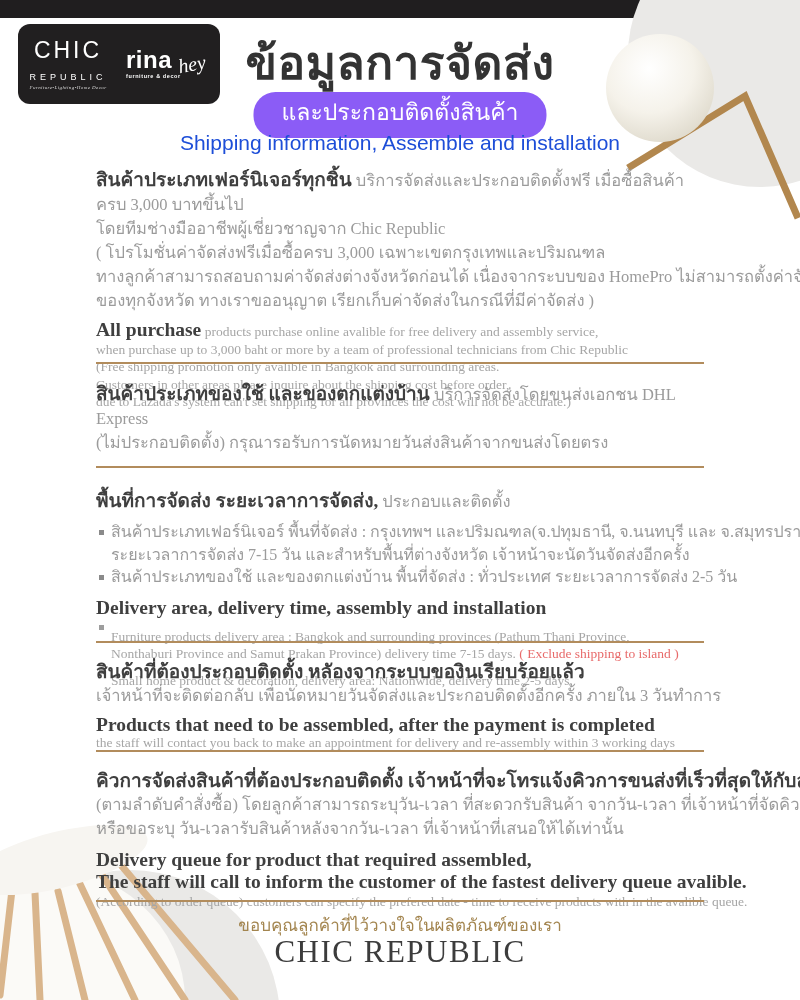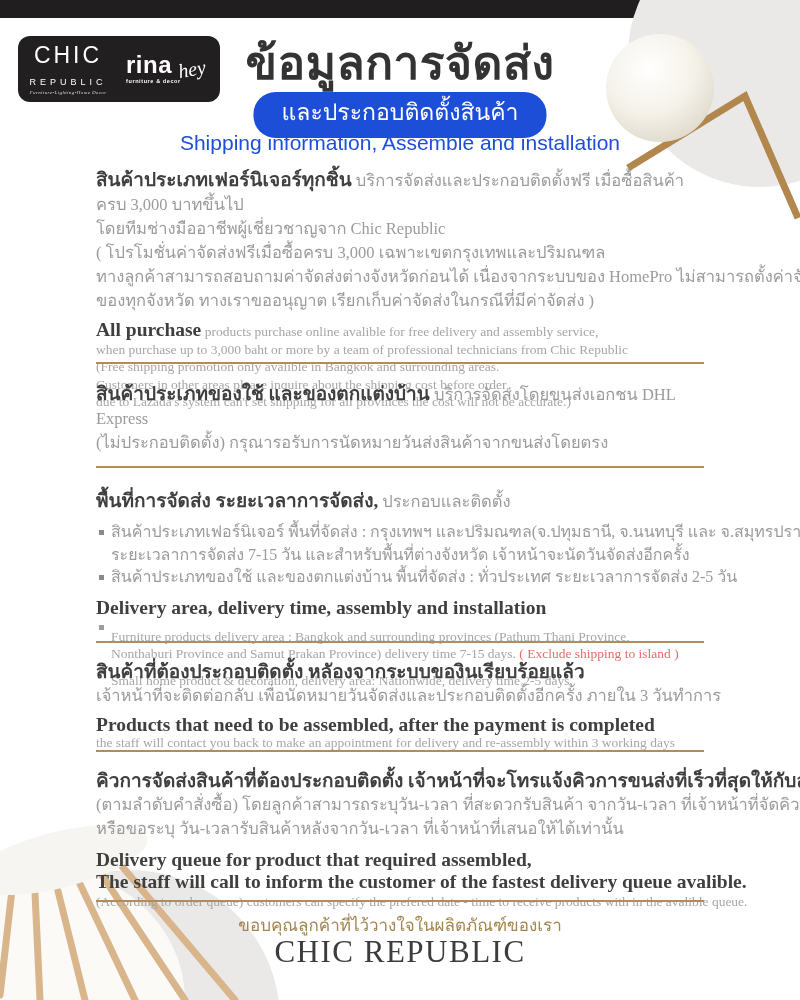--- a/index.html
+++ b/index.html
@@ -4,35 +4,35 @@
 <style>
   html,body{margin:0;padding:0;background:#888;}
   .page{position:relative;width:800px;height:1000px;margin:0 auto;background:#ffffff;
         overflow:hidden;font-family:"Liberation Sans",sans-serif;}
   
   .top-bar{position:absolute;left:0;top:0;width:660px;height:17px;background:#201e1f;z-index:1;}
   .footer-bar{position:absolute;left:0;top:982;width:800px;height:18px;background:#201e1f;z-index:1;}
   .lamp-svg{position:absolute;right:0;top:0;width:270px;height:232px;z-index:2;}
   .chair-svg{position:absolute;left:0;top:762px;width:330px;height:238px;z-index:2;}
   
-  .logo-box{position:absolute;left:18px;top:36px;width:202px;height:66px;background:#211f20;
+  .logo-box{position:absolute;left:18px;top:24px;width:202px;height:80px;background:#211f20;
             border-radius:12px;display:flex;align-items:center;z-index:3;}
   .logo-chic{width:100px;text-align:center;color:#fff;line-height:1;}
   .logo-chic-main{font-size:23px;letter-spacing:3px;font-weight:400;}
   .logo-chic-sub{font-size:9px;letter-spacing:4px;margin-top:11px;}
   .logo-chic-tag{font-size:5px;font-family:"Liberation Serif",serif;font-style:italic;color:#d9d9d9;margin-top:3px;letter-spacing:.4px;}
   .logo-rina{position:relative;color:#fff;line-height:1;margin-left:8px;}
   .logo-rina-main{font-size:24px;font-weight:bold;letter-spacing:.5px;}
   .logo-rina-sub{font-size:5.5px;font-weight:bold;letter-spacing:.6px;margin-top:2px;}
   .logo-rina-script{position:absolute;left:52px;top:6px;font-family:"Liberation Serif",serif;
                     font-style:italic;font-size:20px;transform:rotate(-10deg);}
   .main-title{position:absolute;left:0;top:26px;width:100%;text-align:center;
               font-size:46px;font-weight:bold;color:#333;z-index:3;letter-spacing:.5px;}
   .badge{position:absolute;top:92px;left:50%;transform:translateX(-50%);
-         background:#1d4ed8;color:#fff;font-size:23px;padding:2px 28px 8px;border-radius:22px;
+         background:#8b5cf6;color:#fff;font-size:23px;padding:2px 28px 8px;border-radius:22px;
          z-index:3;white-space:nowrap;}
   .subtitle{position:absolute;top:131px;left:0;width:100%;text-align:center;
             font-size:21px;color:#1d4ed8;z-index:3;}
   
   .section{position:absolute;left:96px;width:612px;z-index:3;font-family:Liberation Serif, serif;}
   .divider{position:absolute;left:96px;width:608px;border-top:2px solid #b28c5c;z-index:3;}
   .th-lead{font-weight:bold;color:#3f3f3f;font-size:19px;}
   .th-rest{color:#9b9b9b;font-size:16.5px;font-weight:normal;}
   .th-para{color:#9b9b9b;font-size:16.5px;line-height:24px;}
   .en-lead{font-weight:bold;color:#3f3f3f;font-size:19.5px;}

